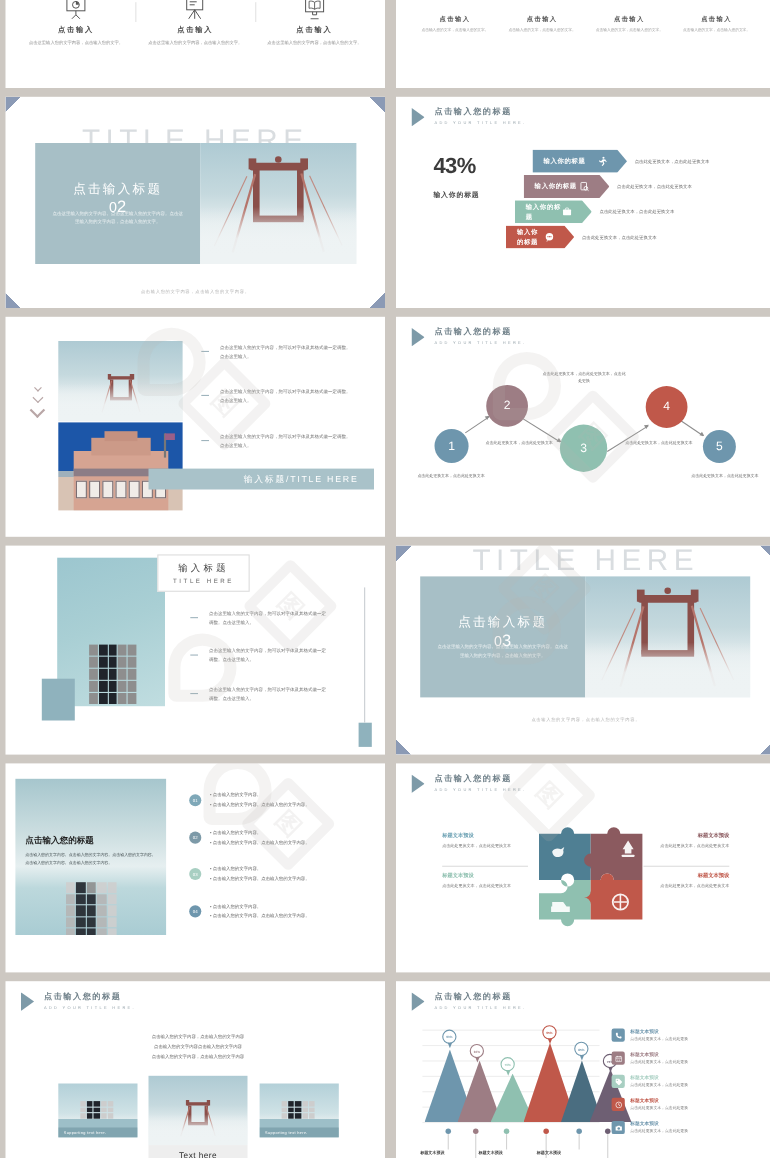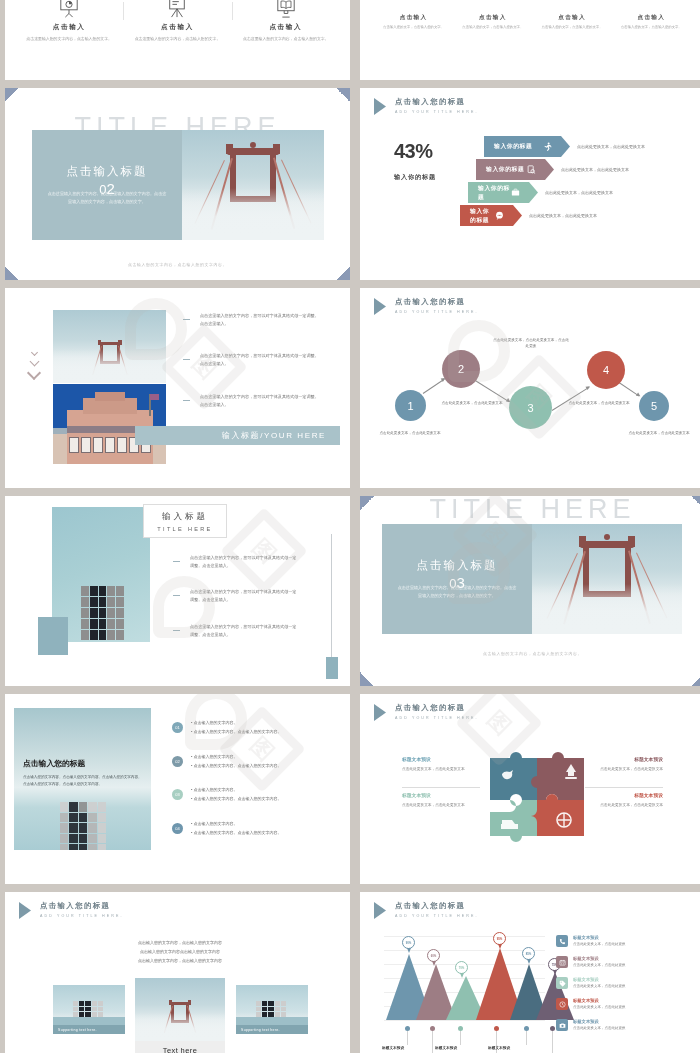--- a/index.html
+++ b/index.html
@@ -446,21 +446,21 @@
     <div class="txtline" style="left:195px; top:24px;">点击这里输入您的文字内容，您可以对字体及其格式做一定调整。点击这里输入。</div>
     <div class="dash" style="left:178px; top:68px;">
         <div class="c"></div>
       </div>
     <div class="txtline" style="left:195px; top:64px;">点击这里输入您的文字内容，您可以对字体及其格式做一定调整。点击这里输入。</div>
     <div class="dash" style="left:178px; top:109px;">
         <div class="c"></div>
       </div>
     <div class="txtline" style="left:195px; top:105px;">点击这里输入您的文字内容，您可以对字体及其格式做一定调整。点击这里输入。</div>
 
-    <div class="ribbon" style="left:130px; top:138px; right:10px; height:19px;">输入标题/YOUR HERE</div>
+    <div class="ribbon" style="left:130px; top:138px; right:10px; height:19px;">输入标题/TITLE HERE</div>
   </div>
 
   <div class="slide">
     <div class="hdr">
       <div class="hdr-arrow"></div>
       <div class="hdr-txt">
         <div class="cn">点击输入您的标题</div>
         <div class="en">ADD YOUR TITLE HERE.</div>
       </div>
     </div>

